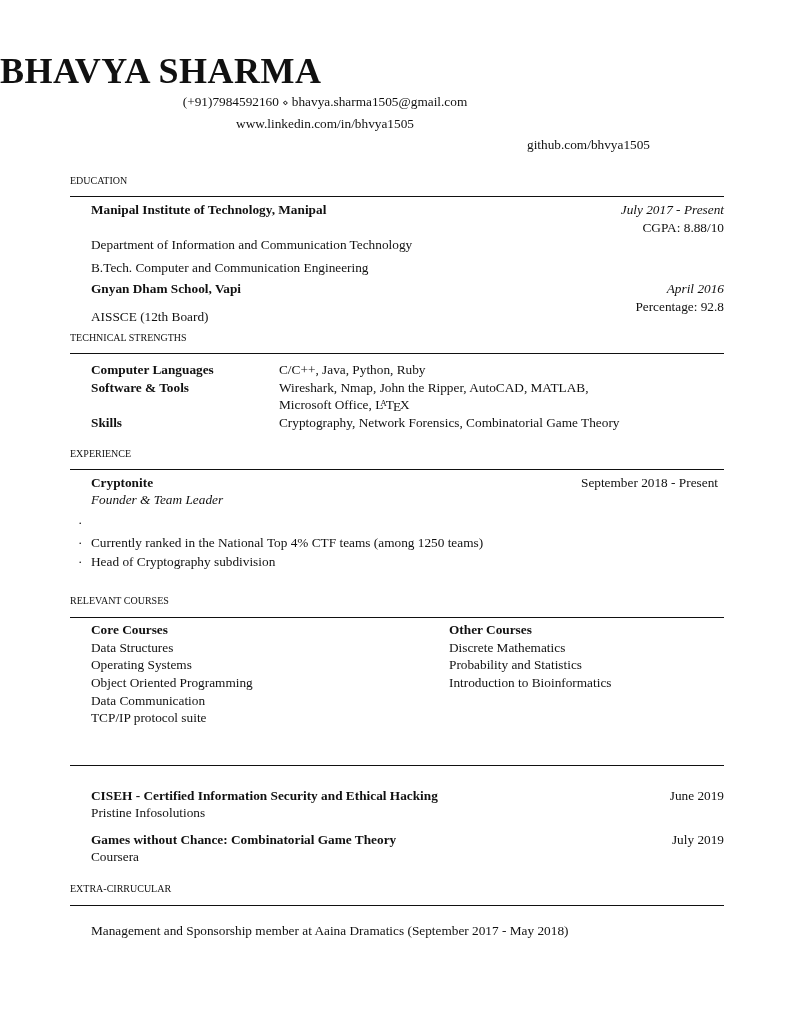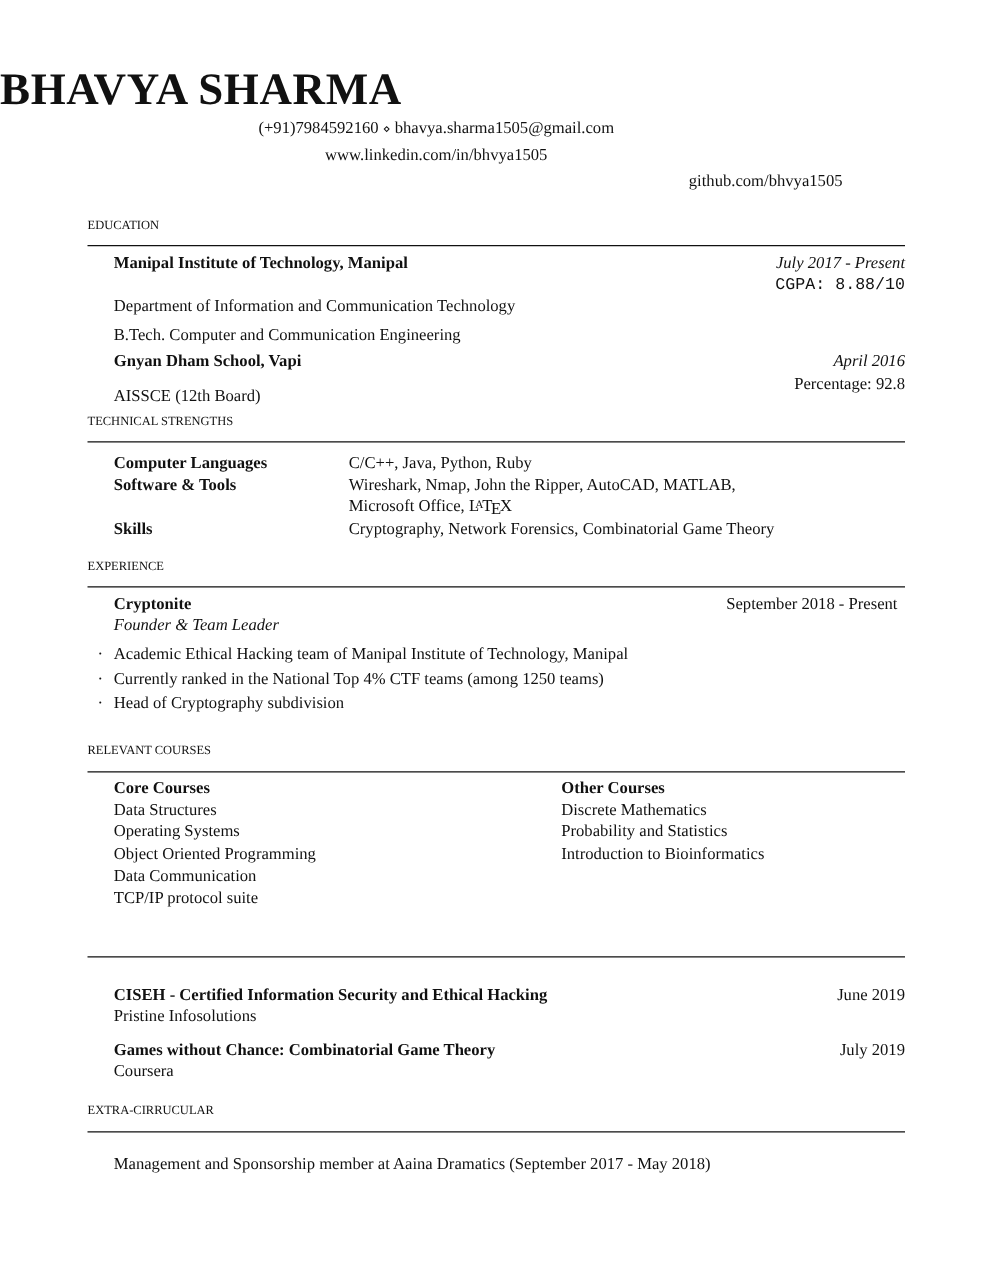--- a/index.html
+++ b/index.html
@@ -1,19 +1,19 @@
 <!DOCTYPE html>
 <html><head>
 <meta charset="utf-8">
 <style>
   html, body { margin:0; padding:0; background:#fff; }
   body { width:794px; height:1028px; position:relative; font-family:"DejaVu Serif","Liberation Serif",serif; color:#111; overflow:hidden; }
   .page { position:absolute; left:0; top:0; width:794px; height:1028px; font-family:"Liberation Serif",serif; font-size:13.3px; }
   .name { position:absolute; top:50px; left:0; width:770px; text-align:left; font-size:36px; font-weight:bold; letter-spacing:0.5px; }
-  .contact { position:absolute; left:0; width:650px; text-align:center; font-size:13.3px;margin-left:24px; }
+  .contact { position:absolute; left:0; width:650px; text-align:center; font-size:13.3px; }
   .sec-title { position:absolute; left:70px; font-weight:normal; font-size:10px; }
   .rule { position:absolute; left:70px; width:654px; height:0; border-top:1.2px solid #111; }
   .abs { position:absolute; white-space:nowrap; }
   .b { font-weight:bold; }
   .i { font-style:italic; }
   .latex-a { font-size:9px; position:relative; top:-3px; margin-left:-3px; margin-right:-1px; }
   .latex-e { position:relative; top:2px; margin-left:-1px; margin-right:-1px; }
 </style>
 </head>
 <body>
@@ -28,21 +28,21 @@
   </div>
   <div class="contact" style="top:116px;">www.linkedin.com/in/bhvya1505</div>
   <div class="contact" style="top:137px;text-align:right;">github.com/bhvya1505</div>
 
   <div class="sec-title" style="top:175px;">EDUCATION</div>
   <div class="rule" style="top:196px;"></div>
 
   <div class="abs b" style="left:91px; top:202px;">Manipal Institute of Technology, Manipal</div>
   <div class="abs i" style="right:70px; top:202px;">July 2017 - Present</div>
   <div class="abs" style="left:91px; top:220px;margin-top:40px;">B.Tech. Computer and Communication Engineering</div>
-  <div class="abs" style="right:70px; top:220px;font-family:Liberation Mono, monospace;">CGPA: 8.88/10</div>
+  <div class="abs" style="right:70px; top:220px;">CGPA: 8.88/10</div>
   <div class="abs" style="left:91px; top:237px;">Department of Information and Communication Technology</div>
 
   <div class="abs b" style="left:91px; top:281px;">Gnyan Dham School, Vapi</div>
   <div class="abs i" style="right:70px; top:281px;">April 2016</div>
   <div class="abs" style="left:91px; top:309px;">AISSCE (12th Board)</div>
   <div class="abs" style="right:70px; top:299px;">Percentage: 92.8</div>
 
   <div class="sec-title" style="top:332px;">TECHNICAL STRENGTHS</div>
   <div class="rule" style="top:353px;"></div>
 
@@ -58,21 +58,20 @@
   <div class="abs" style="left:279px; top:415px;">Cryptography, Network Forensics, Combinatorial Game Theory</div>
 
   <div class="sec-title" style="top:448px;">EXPERIENCE</div>
   <div class="rule" style="top:469px;"></div>
 
   <div class="abs b" style="left:91px; top:475px;">Cryptonite</div>
   <div class="abs" style="right:76px; top:475px;">September 2018 - Present</div>
   <div class="abs i" style="left:91px; top:492px;">Founder &amp; Team Leader</div>
 
   <div class="abs" style="left:78px; top:515px;">·</div>
-  <div class="abs" style="left:91px; top:515px;">Academic Ethical Hacking team of Manipal Institute of Technology, Manipal</div>
   <div class="abs" style="left:78px; top:535px;">·</div>
   <div class="abs" style="left:91px; top:535px;">Currently ranked in the National Top 4% CTF teams (among 1250 teams)</div>
   <div class="abs" style="left:78px; top:554px;">·</div>
   <div class="abs" style="left:91px; top:554px;">Head of Cryptography subdivision</div>
 
   <div class="sec-title" style="top:595px;">RELEVANT COURSES</div>
   <div class="rule" style="top:617px;"></div>
 
   <div class="abs b" style="left:91px; top:622px;">Core Courses</div>
   <div class="abs" style="left:91px; top:640px;">Data Structures</div>

